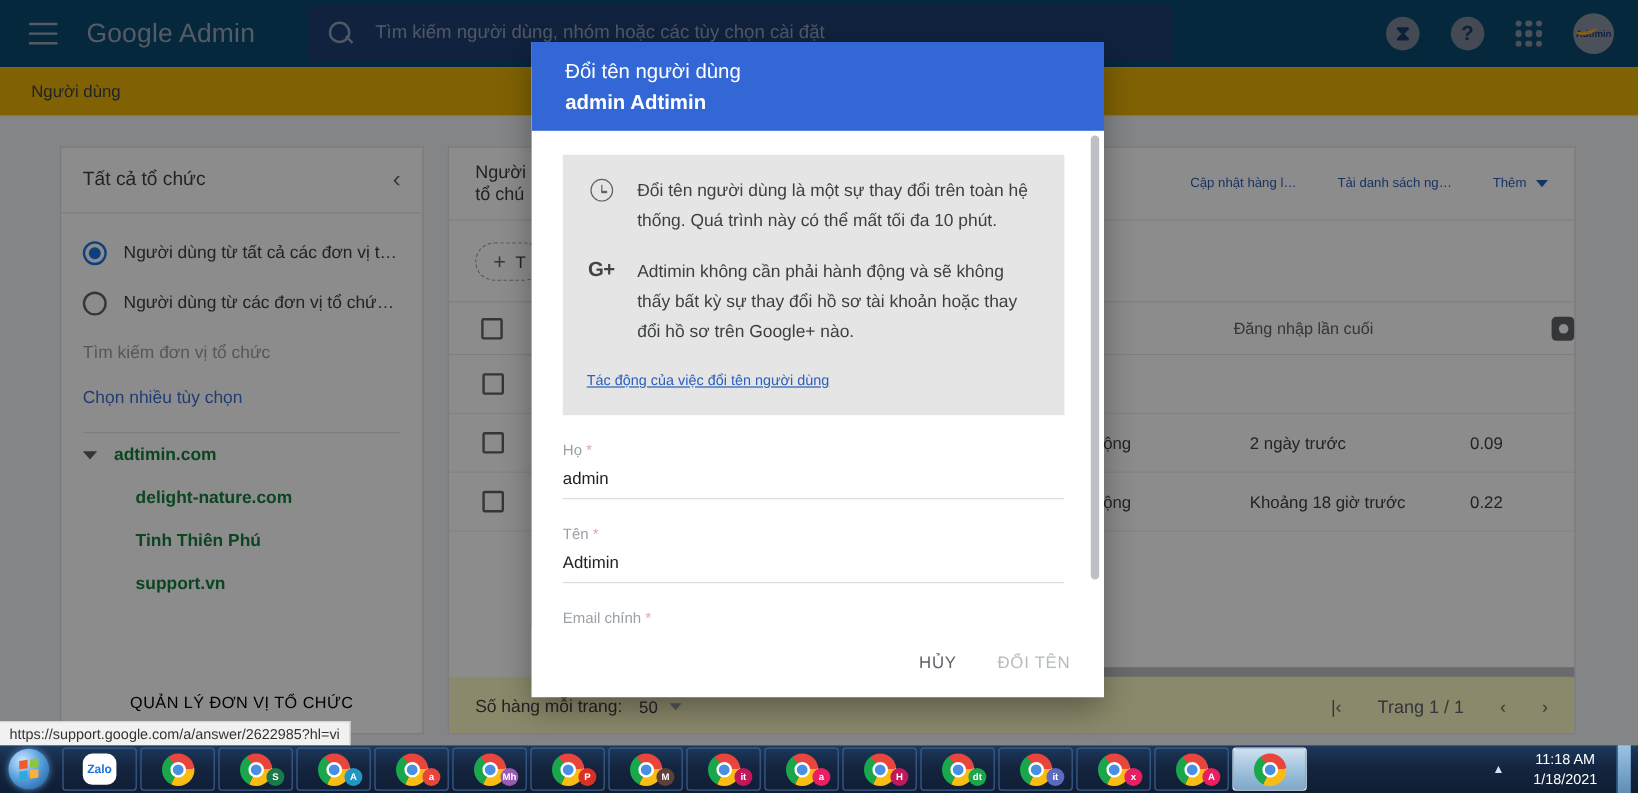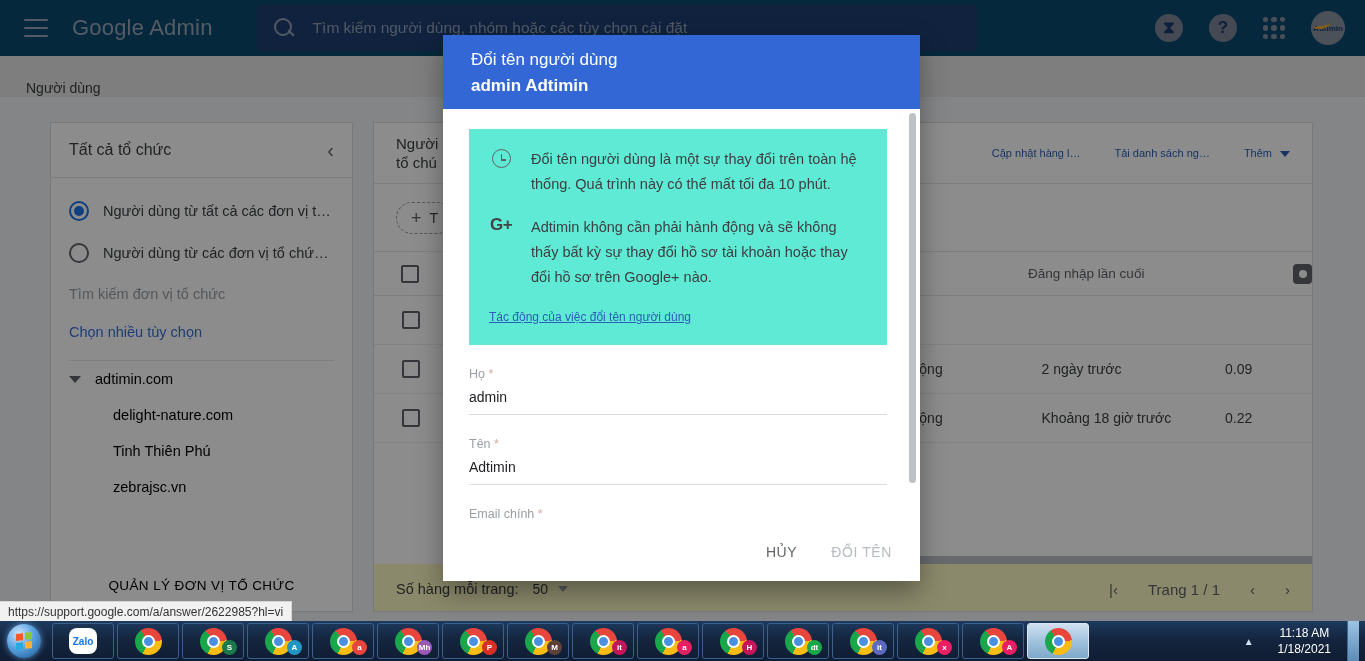--- a/index.html
+++ b/index.html
@@ -37,21 +37,21 @@
     grid-template-rows: repeat(3,1fr); gap: 3px; }
   .grid9 span { background: #8892a5; border-radius: 50%; }
   .avatar { width: 34px; height: 34px; border-radius: 50%; background: #8b93a3;
     display: flex; align-items: center; justify-content: center; overflow: hidden;
     font-size: 8px; color: #1e3f72; font-weight: bold; position: relative; }
   .avatar .sw { position: absolute; left: 2px; top: 9px; width: 18px; height: 9px;
     border-bottom: 3px solid #f0a92b; border-radius: 0 0 60% 40%; transform: rotate(-8deg); }
 
   
   .crumbbar { position: absolute; left: 0; top: 56px; width: 1365px; height: 41px;
-    background: #e5e5e5; display: flex; align-items: flex-end; border-bottom: 1px solid #e4e4e4; }
+    background: #eab308; display: flex; align-items: center; border-bottom: 1px solid #e4e4e4; }
   .crumb { margin-left: 26px; font-size: 14px; color: #3c4043; }
 
   
   .body { position: absolute; left: 0; top: 97px; width: 1365px; height: 524px; background: #f1f3f4; }
 
   
   .leftcard { position: absolute; left: 50px; top: 25px; width: 303px; height: 490px;
     background: #fff; border: 1px solid #dadce0; }
   .lc-head { height: 55px; border-bottom: 1px solid #e6e6e6; display: flex; align-items: center;
     padding: 0 18px; }
@@ -61,21 +61,21 @@
   .radio { width: 20px; height: 20px; border-radius: 50%; border: 2px solid #5f6368;
     flex: 0 0 auto; position: relative; }
   .radio.on { border-color: #1a73e8; }
   .radio.on::after { content: ""; position: absolute; left: 3px; top: 3px; width: 10px; height: 10px;
     border-radius: 50%; background: #1a73e8; }
   .radio-lbl { margin-left: 14px; font-size: 14.5px; color: #3c4043; white-space: nowrap;
     overflow: hidden; text-overflow: ellipsis; max-width: 228px; }
   .ou-search { margin: 12px 18px 0; font-size: 14.5px; color: #9aa0a6; height: 30px; }
   .multi-link { margin: 8px 18px 0; font-size: 14.5px; color: #3b6fd4; height: 28px; }
   .hr { margin: 8px 18px 0; border-top: 1px solid #e6e6e6; }
-  .tree-row { display: flex; align-items: center; height: 36px; padding-left: 18px; font-size: 14.5px; color: #000000; }
+  .tree-row { display: flex; align-items: center; height: 36px; padding-left: 18px; font-size: 14.5px; color: #15803d; font-weight: bold; }
   .caret { width: 0; height: 0; border-left: 6px solid transparent; border-right: 6px solid transparent;
     border-top: 7px solid #5f6368; margin-right: 14px; }
   .tree-row.child { padding-left: 62px; }
   .lc-foot { position: absolute; left: 0; bottom: 0; width: 100%; height: 52px;
     display: flex; align-items: center; justify-content: center; }
   .lc-foot span { font-size: 13.5px; color: #000000; letter-spacing: .4px; }
 
   
   .rightcard { position: absolute; left: 373px; top: 25px; width: 940px; height: 490px;
     background: #fff; border: 1px solid #dadce0; overflow: hidden; }
@@ -119,21 +119,21 @@
 
   
   .overlay { position: absolute; left: 0; top: 0; width: 1365px; height: 621px;
     background: rgba(0,0,0,0.45); }
   .dialog { position: absolute; left: 443px; top: 35px; width: 477px; height: 546px;
     background: #fff; box-shadow: 0 11px 25px rgba(0,0,0,.35); overflow: hidden; }
   .dlg-head { height: 74px; background: #3367d6; padding: 12px 28px 0; }
   .dlg-t1 { font-size: 17px; color: #fff; line-height: 26px; }
   .dlg-t2 { font-size: 17px; color: #fff; font-weight: bold; line-height: 26px; }
   .dlg-body { position: relative; height: 440px; padding: 20px 26px 0; overflow: hidden; }
-  .notice { background: #5eead4; padding: 18px 20px 20px; width: 418px; }
+  .notice { background: #e5e5e5; padding: 18px 20px 20px; width: 418px; }
   .nrow { display: flex; gap: 18px; margin-bottom: 18px; }
   .nrow:last-of-type { margin-bottom: 0; }
   .nic { width: 24px; flex: 0 0 24px; display: flex; justify-content: center; padding-top: 2px; }
   .clock-ic { width: 19px; height: 19px; border: 1.6px solid #5f6368; border-radius: 50%; position: relative; }
   .clock-ic::before { content: ""; position: absolute; left: 8px; top: 4px; width: 1.6px; height: 6px; background: #5f6368; }
   .clock-ic::after { content: ""; position: absolute; left: 8px; top: 9px; width: 5px; height: 1.6px; background: #5f6368; }
   .gplus { font-size: 17px; font-weight: bold; color: #444; line-height: 16px; letter-spacing: -.5px; }
   .ntext { font-size: 14.5px; color: #3c4043; line-height: 25px; }
   .nlink { margin-top: 20px; font-size: 12px; color: #2b5fb8; display: inline-block; }
   .field { margin-top: 22px; width: 418px; }
@@ -253,21 +253,21 @@
         <div class="caret"></div>
         <span>adtimin.com</span>
       </div>
       <div class="tree-row child">
         <span>delight-nature.com</span>
       </div>
       <div class="tree-row child">
         <span>Tinh Thiên Phú</span>
       </div>
       <div class="tree-row child">
-        <span>zebrajsc.vn</span>
+        <span>support.vn</span>
       </div>
       <div class="lc-foot">
         <span>QUẢN LÝ ĐƠN VỊ TỔ CHỨC</span>
       </div>
     </div>
 
     <div class="rightcard">
       <div class="rc-head">
         <div class="rc-title">
           <div>Người</div>

